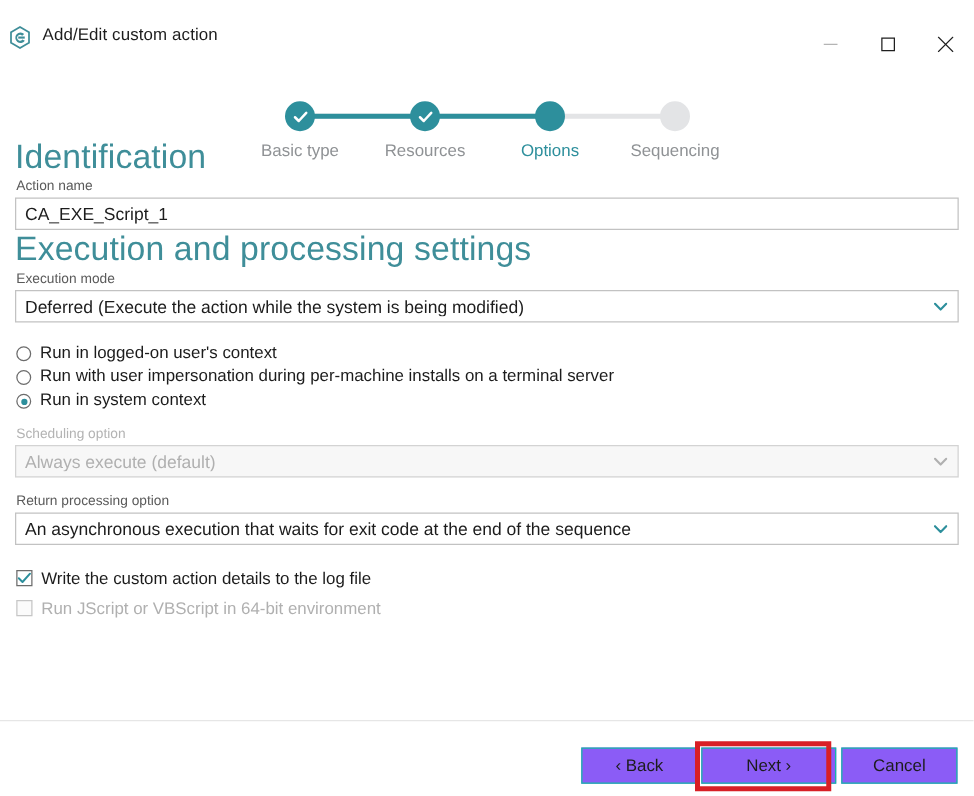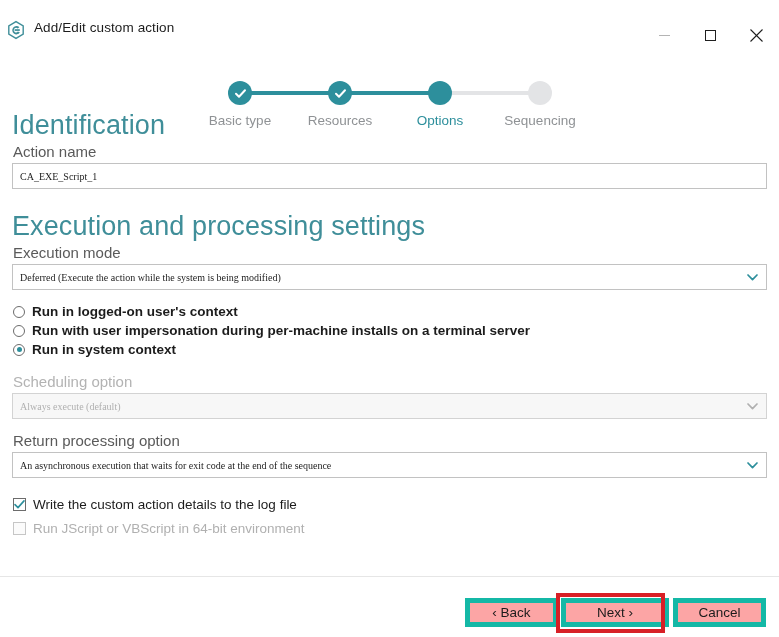--- a/index.html
+++ b/index.html
@@ -131,67 +131,65 @@
   }
   .section-head {
     margin: 0 0 2px 12px;
     font-size: 27px;
     font-weight: normal;
     color: #3f8e99;
     letter-spacing: 0.1px;
   }
   .field-label {
     margin-left: 13px;
-    font-size: 15px;
+    font-size: 11px;
     color: #5a5a5a;
     display: block;
   }
   .field-label.disabled { color: #b3b3b3; }
 
   .txtbox, .dropdown {
     margin: 3px 0 0 12px;
     width: 755px;
     height: 26px;
     box-sizing: border-box;
     border: 1px solid #c2c2c2;
     background: #ffffff;
     display: flex;
     align-items: center;
     position: relative;
   }
   .txtbox .val, .dropdown .val {
     padding-left: 7px;
-    font-size: 10px;
+    font-size: 14px;
     color: #1c1c1c;
     white-space: nowrap;
     overflow: hidden;
-    font-family: Liberation Serif, serif;
   }
   .dropdown .chev {
     position: absolute;
     right: 8px;
     top: 0;
     bottom: 0;
     display: flex;
     align-items: center;
   }
   .dropdown.disabled {
     background: #f7f7f7;
     border-color: #d3d3d3;
   }
   .dropdown.disabled .val { color: #b0b0b0; }
 
   
   .radio-group { margin-top: 12px; }
   .radio-row {
     display: flex;
-    align-items: center;
+    align-items: flex-end;
     height: 19px;
     margin-left: 13px;
-    font-weight: bold;
   }
   .radio-mark {
     width: 12px;
     height: 12px;
     border-radius: 50%;
     border: 1px solid #6c6c6c;
     box-sizing: border-box;
     background: #fff;
     margin-right: 7px;
     flex: 0 0 auto;
@@ -240,22 +238,22 @@
     left: 0;
     top: 576px;
     width: 779px;
     height: 61px;
     background: #ffffff;
     border-top: 1px solid #e6e6e6;
   }
   .btn {
     position: absolute;
     height: 29px;
-    background: #fca5a5;
-    border: 5px solid #14b8a6;
+    background: #8b5cf6;
+    border: 1px solid #14b8a6;
     box-sizing: border-box;
     font-family: "Liberation Sans", sans-serif;
     font-size: 13.5px;
     color: #1c1c1c;
     display: flex;
     align-items: center;
     justify-content: center;
     cursor: default;
   }
   #btn-back   { left: 465px; top: 598px; width: 93px; }
@@ -336,21 +334,21 @@
 
 <div class="content">
 
   <h2 class="section-head">Identification</h2>
 
   <label class="field-label">Action name</label>
   <div class="txtbox">
     <span class="val">CA_EXE_Script_1</span>
   </div>
 
-  <h2 class="section-head" style="margin-top:22px">Execution and processing settings</h2>
+  <h2 class="section-head" style="">Execution and processing settings</h2>
 
   <label class="field-label">Execution mode</label>
   <div class="dropdown">
     <span class="val">Deferred (Execute the action while the system is being modified)</span>
     <span class="chev">
       <svg width="11" height="7" viewBox="0 0 11 7">
         <polyline points="1,1 5.5,5.6 10,1" fill="none" stroke="#2d8f9c" stroke-width="1.7" stroke-linecap="round" stroke-linejoin="round"></polyline>
       </svg>
     </span>
   </div>

